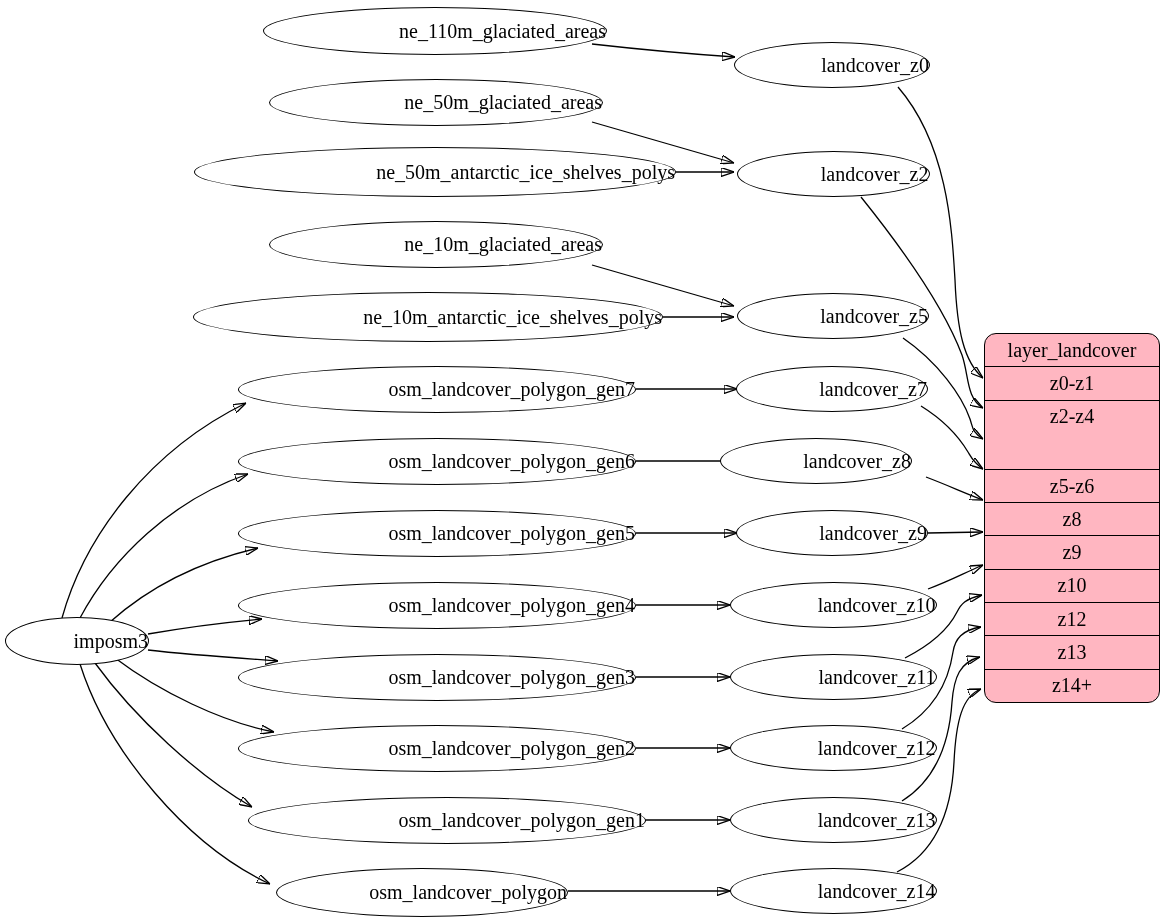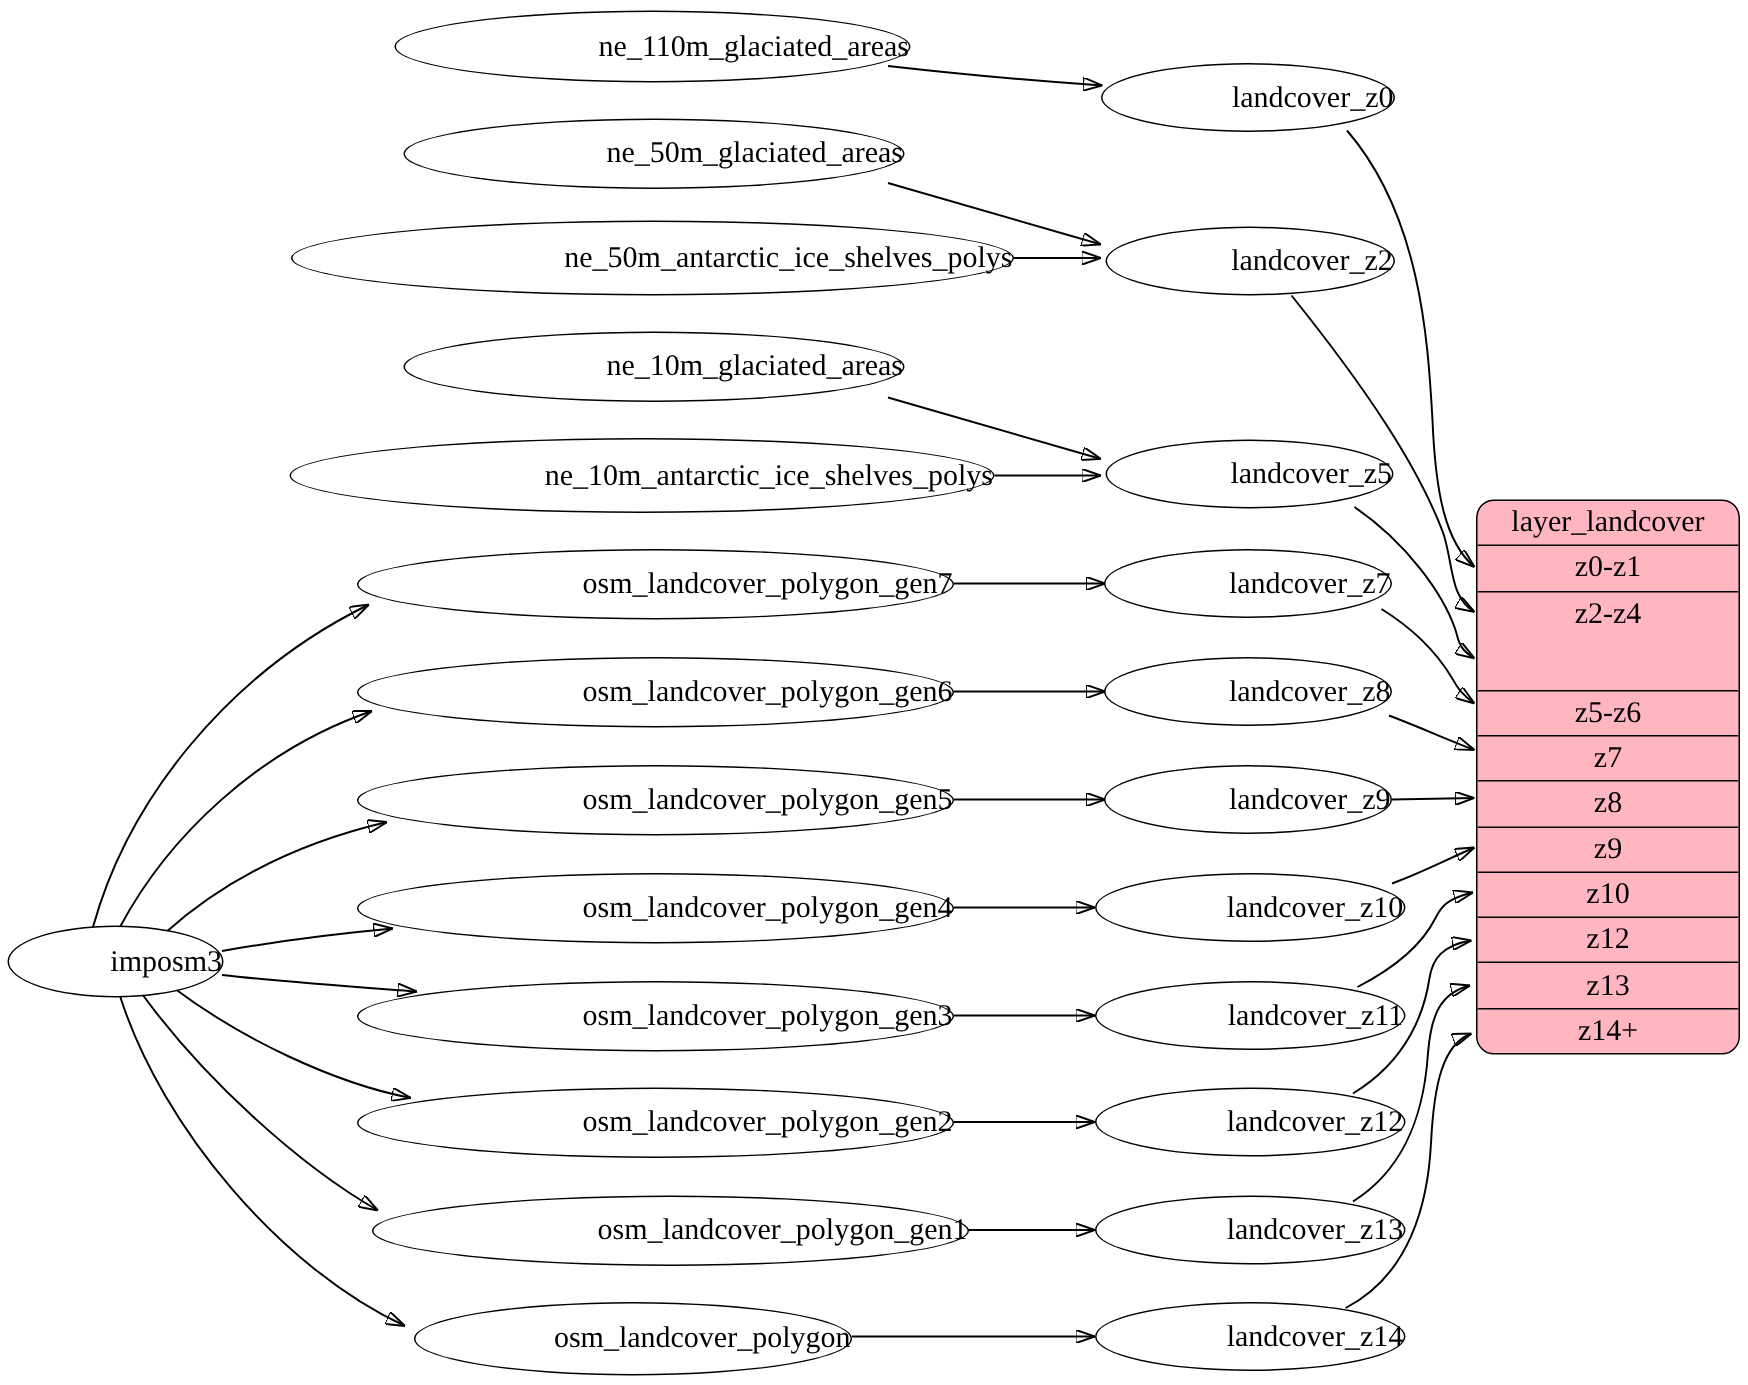--- a/index.html
+++ b/index.html
@@ -69,21 +69,20 @@
         <path d="M 902,801 C 942,776 950,732 952,702 C 954,677 960,662 980,657" marker-end="url(#arrow)"></path>
         <path d="M 897,872 C 940,850 952,802 954,762 C 956,722 962,696 981,689" marker-end="url(#arrow)"></path>
       </g>
   </svg>
 
   <div class="rec-table" id="rec-table" style="background: rgb(255, 182, 193); border-color: rgb(0, 0, 0);">
       <div class="rec-row">layer_landcover</div>
       <div class="rec-row" style="border-top-color: rgb(0, 0, 0);">z0-z1</div>
       <div class="rec-row" style="border-top-color: rgb(0, 0, 0);">z2-z4</div>
       <div class="rec-row" style="border-top-color: rgb(0, 0, 0); margin-top: 36px;">z5-z6</div>
-      <div class="rec-row" style="border-top-color: rgb(0, 0, 0);">z7</div>
       <div class="rec-row" style="border-top-color: rgb(0, 0, 0);">z8</div>
       <div class="rec-row" style="border-top-color: rgb(0, 0, 0);">z9</div>
       <div class="rec-row" style="border-top-color: rgb(0, 0, 0);">z10</div>
       <div class="rec-row" style="border-top-color: rgb(0, 0, 0);">z12</div>
       <div class="rec-row" style="border-top-color: rgb(0, 0, 0);">z13</div>
       <div class="rec-row" style="border-top-color: rgb(0, 0, 0);">z14+</div>
     </div>
   <div id="node-group">
       <div class="node" style="left: 5px; top: 617px; width: 144px; height: 48px;">
         <span>imposm3</span>
@@ -132,21 +131,21 @@
       </div>
       <div class="node" style="left: 736.5px; top: 151px; width: 193px; height: 46px;">
         <span>landcover_z2</span>
       </div>
       <div class="node" style="left: 737px; top: 293px; width: 192px; height: 46px;">
         <span>landcover_z5</span>
       </div>
       <div class="node" style="left: 736px; top: 366px; width: 192px; height: 46px;">
         <span>landcover_z7</span>
       </div>
-      <div class="node" style="left: 736px; top: 438px; width: 192px; height: 46px;">
+      <div class="node" style="left: 720px; top: 438px; width: 192px; height: 46px;">
         <span>landcover_z8</span>
       </div>
       <div class="node" style="left: 736px; top: 510px; width: 192px; height: 46px;">
         <span>landcover_z9</span>
       </div>
       <div class="node" style="left: 729.5px; top: 582px; width: 207px; height: 46px;">
         <span>landcover_z10</span>
       </div>
       <div class="node" style="left: 729.5px; top: 654px; width: 207px; height: 46px;">
         <span>landcover_z11</span>

